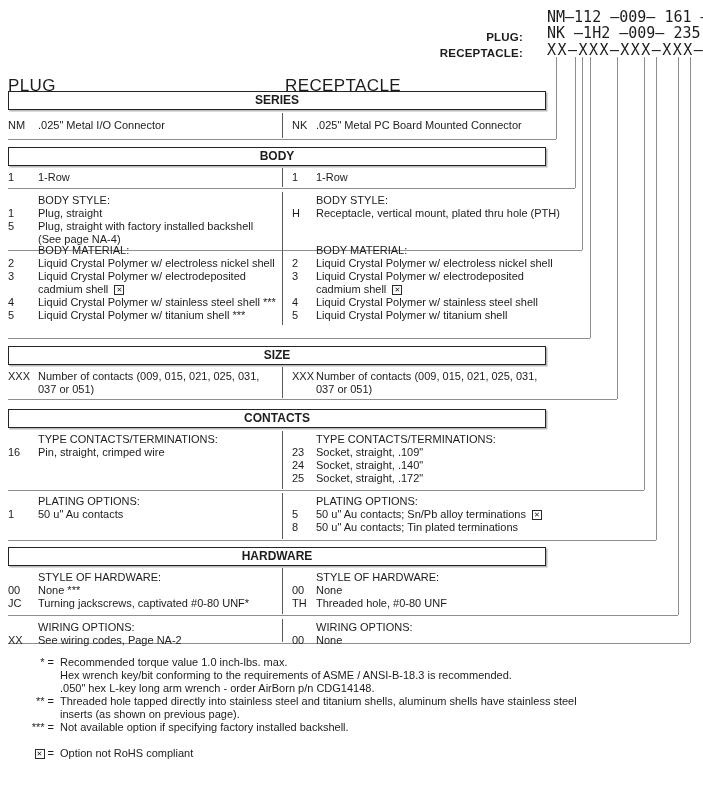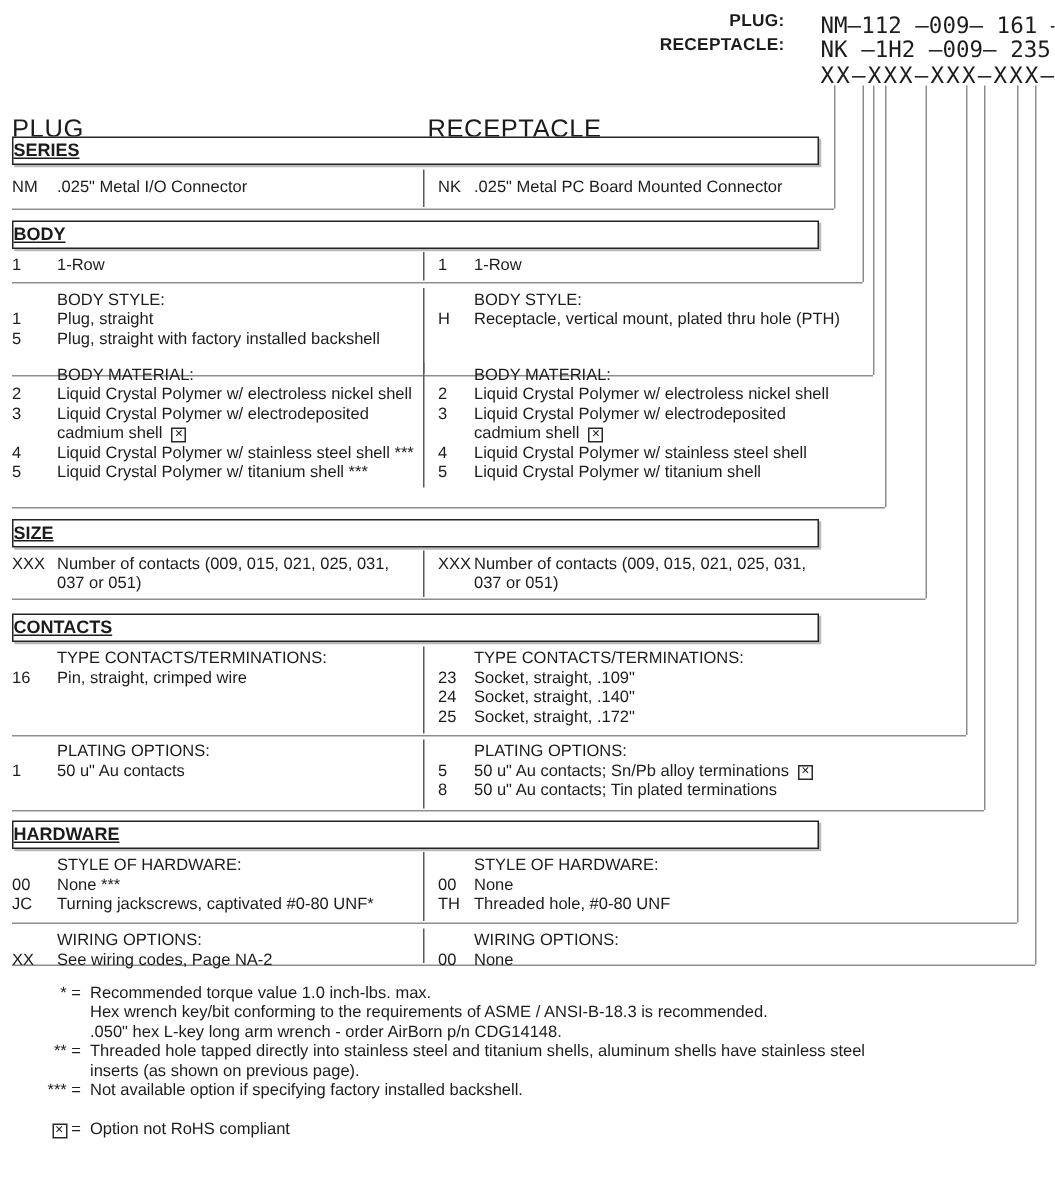--- a/index.html
+++ b/index.html
@@ -1,28 +1,28 @@
 <!DOCTYPE html>
 <html><head>
 <meta charset="utf-8">
 <style>
   html,body{margin:0;padding:0;background:#fff;}
   body{width:703px;height:792px;position:relative;overflow:hidden;
        font-family:"Liberation Sans",sans-serif;color:#1c1c1c;font-size:11px;}
   
   .pn-label{position:absolute;left:373px;width:150px;text-align:right;
-            font-weight:bold;font-size:11.5px;letter-spacing:.2px;}
+            font-weight:bold;font-size:11.5px;letter-spacing:.2px;margin-top:23px;}
   .pn-value{position:absolute;left:547px;font-family:"DejaVu Sans Mono",monospace;
             font-size:15px;white-space:pre;}
   .mask{letter-spacing:1.45px;}
   .col-label{position:absolute;font-size:17px;letter-spacing:.4px;}
   
   .sec-box{position:absolute;left:8px;width:536px;height:17px;background:#fff;
            border:1.5px solid #242424;box-shadow:1.5px 1.5px 0 #b9b9b9;
-           font-weight:bold;font-size:12px;line-height:17px;text-decoration:underline;}
+           text-align:center;font-weight:bold;font-size:12px;line-height:17px;}
   
   .band{position:absolute;left:8px;width:684px;box-sizing:border-box;}
   .col-l{position:absolute;left:0;width:270px;}
   .col-r{position:absolute;left:284px;width:264px;}
   .ln{position:relative;padding-left:30px;line-height:13px;min-height:13px;white-space:nowrap;}
   .col-r .ln{padding-left:24px;}
   .ln .code{position:absolute;left:0;top:0;}
   .divider{position:absolute;left:274px;top:1px;bottom:1px;width:1px;background:#5a5a5a;}
   
   .hrule{position:absolute;left:8px;height:1px;background:#8e8e8e;}
@@ -102,20 +102,23 @@
 <div class="band" style="top:191px;height:59px;padding-top:3px">
   <div class="divider"></div>
   <div class="col-l">
     <div class="ln">BODY STYLE:</div>
     <div class="ln">
       <span class="code">1</span><span>Plug, straight</span>
     </div>
     <div class="ln">
       <span class="code">5</span><span>Plug, straight with factory installed backshell</span>
     </div>
+    <div class="ln">
+      <span>(See page NA-4)</span>
+    </div>
   </div>
   <div class="col-r">
     <div class="ln">BODY STYLE:</div>
     <div class="ln">
       <span class="code">H</span><span>Receptacle, vertical mount, plated thru hole (PTH)</span>
     </div>
   </div>
 </div>
 
 <div class="band" style="top:241px;height:85px;padding-top:3px">

